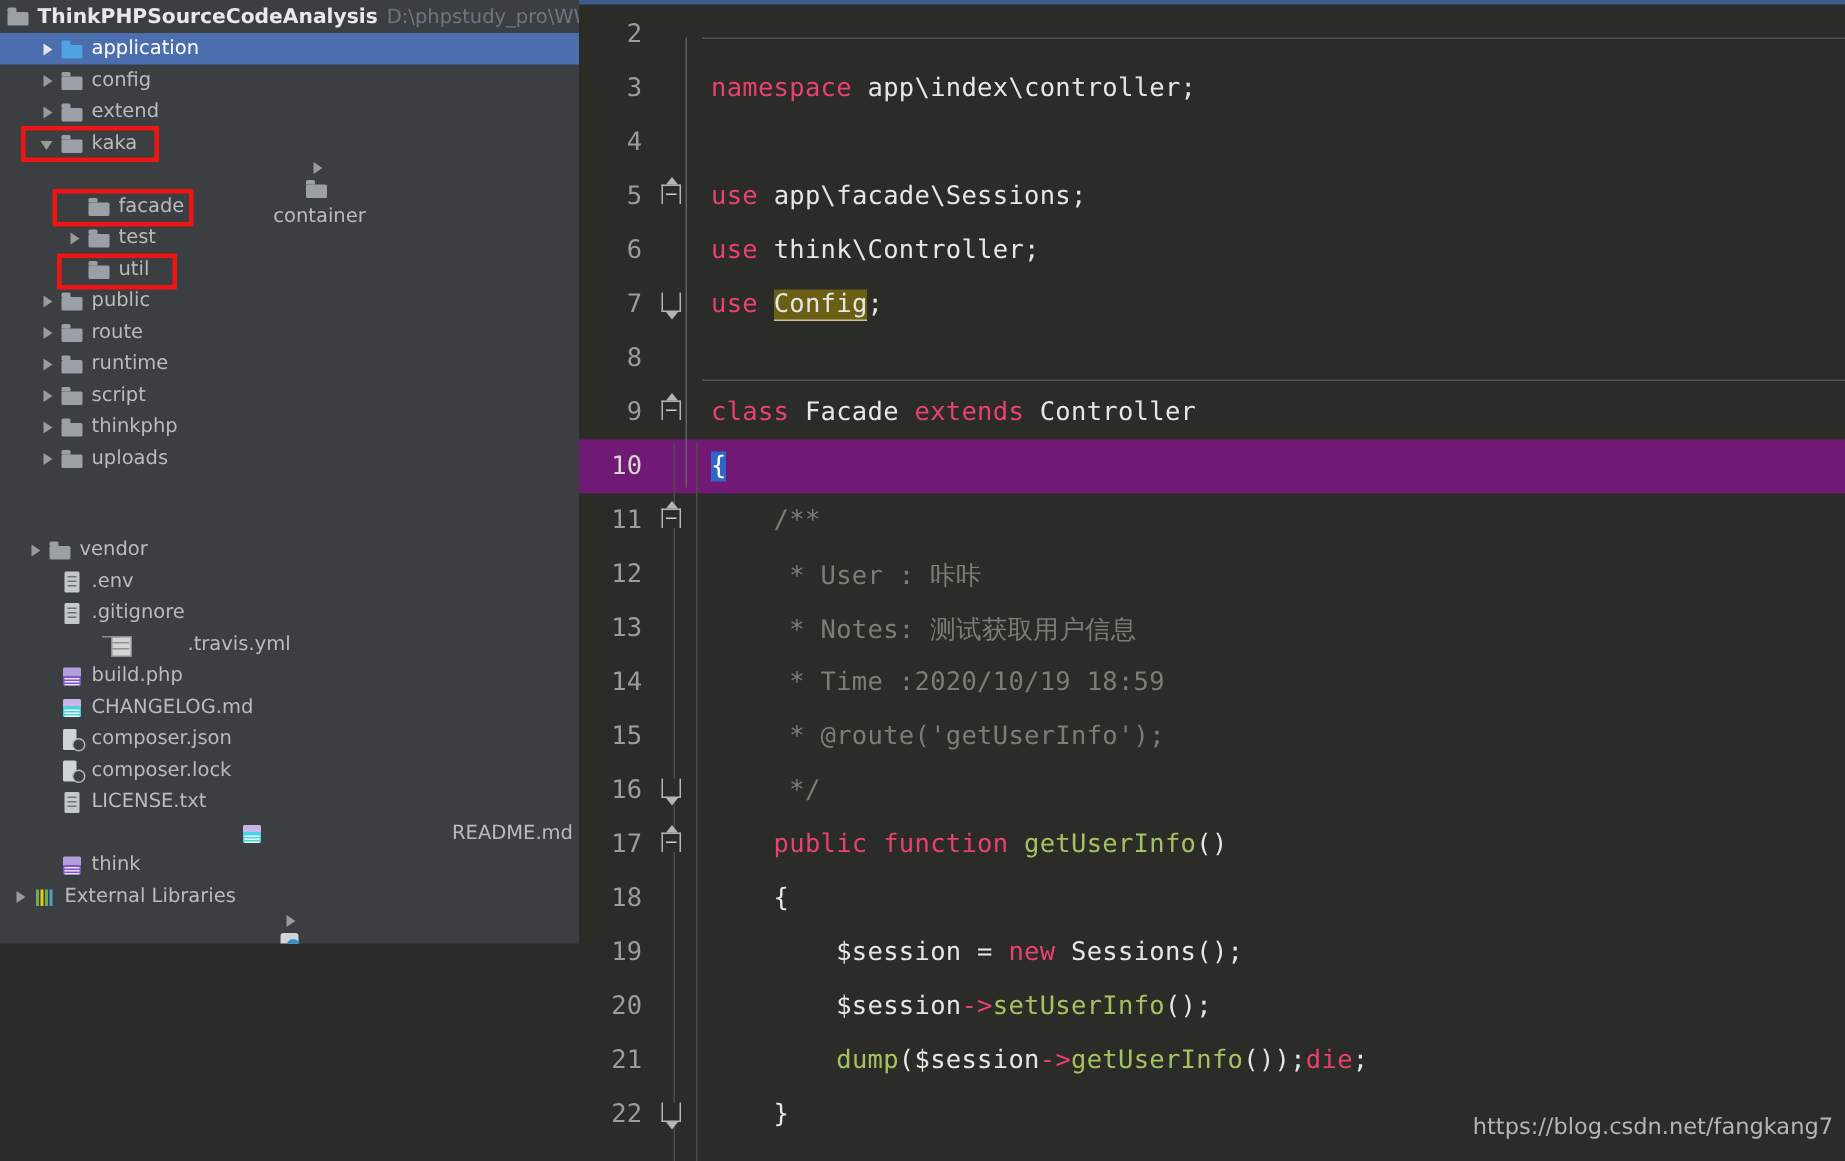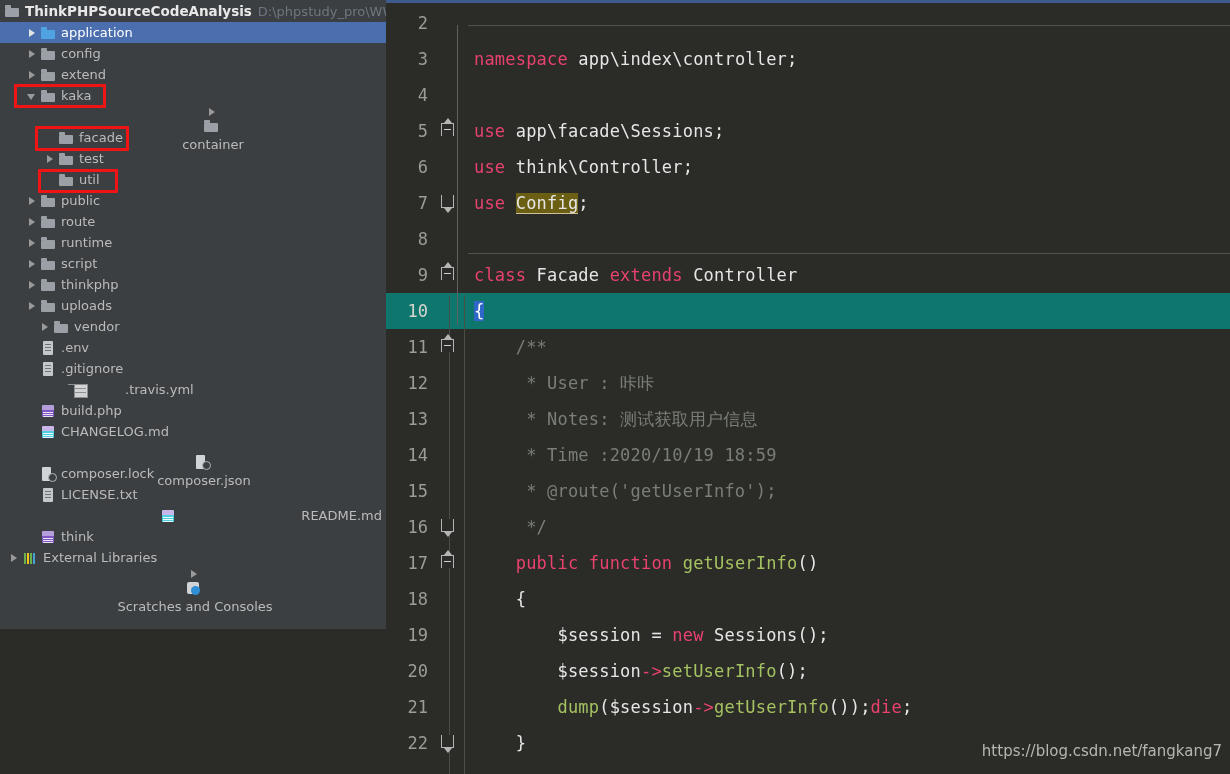--- a/index.html
+++ b/index.html
@@ -253,21 +253,21 @@
     font-family: "DejaVu Sans Mono", "Liberation Mono", monospace;
     font-size:17px;
   }
   .code-line {
     position:relative;
     height:36px;
     display:flex;
     align-items:center;
     white-space:pre;
   }
-  .code-line.current { background:#0f766e; }
+  .code-line.current { background:#701a75; }
   .gutter-num {
     width:50px;
     flex:0 0 50px;
     text-align:right;
     padding-right:8px;
     color:#9a9d99;
     font-size:17px;
     font-family:"DejaVu Sans Mono","Liberation Mono",monospace;
   }
   .code-line.current .gutter-num { color:#d6d6cf; }
@@ -424,21 +424,21 @@
         <div class="tree-row" style="padding-left: 26px;">
           <span class="arrow right"></span>
           <span class="ico folder"></span>
           <span class="tree-label">thinkphp</span>
         </div>
         <div class="tree-row" style="padding-left: 26px;">
           <span class="arrow right"></span>
           <span class="ico folder"></span>
           <span class="tree-label">uploads</span>
         </div>
-        <div class="tree-row" style="padding-left: 39px;">
+        <div class="tree-row" style="padding-left: 18px; margin-top: 40px;">
           <span class="arrow right"></span>
           <span class="ico folder"></span>
           <span class="tree-label">vendor</span>
         </div>
         <div class="tree-row" style="padding-left: 26px;">
           <span class="arrow "></span>
           <span class="ico file"></span>
           <span class="tree-label">.env</span>
         </div>
         <div class="tree-row" style="padding-left: 26px;">
@@ -454,21 +454,21 @@
         <div class="tree-row" style="padding-left: 26px;">
           <span class="arrow "></span>
           <span class="ico php"></span>
           <span class="tree-label">build.php</span>
         </div>
         <div class="tree-row" style="padding-left: 26px;">
           <span class="arrow "></span>
           <span class="ico md"></span>
           <span class="tree-label">CHANGELOG.md</span>
         </div>
-        <div class="tree-row" style="padding-left: 26px; flex-direction: column;">
+        <div class="tree-row" style="padding-left: 26px;">
           <span class="arrow "></span>
           <span class="ico json"></span>
           <span class="tree-label">composer.json</span>
         </div>
         <div class="tree-row" style="padding-left: 26px;">
           <span class="arrow "></span>
           <span class="ico json"></span>
           <span class="tree-label">composer.lock</span>
         </div>
         <div class="tree-row" style="padding-left: 26px;">

